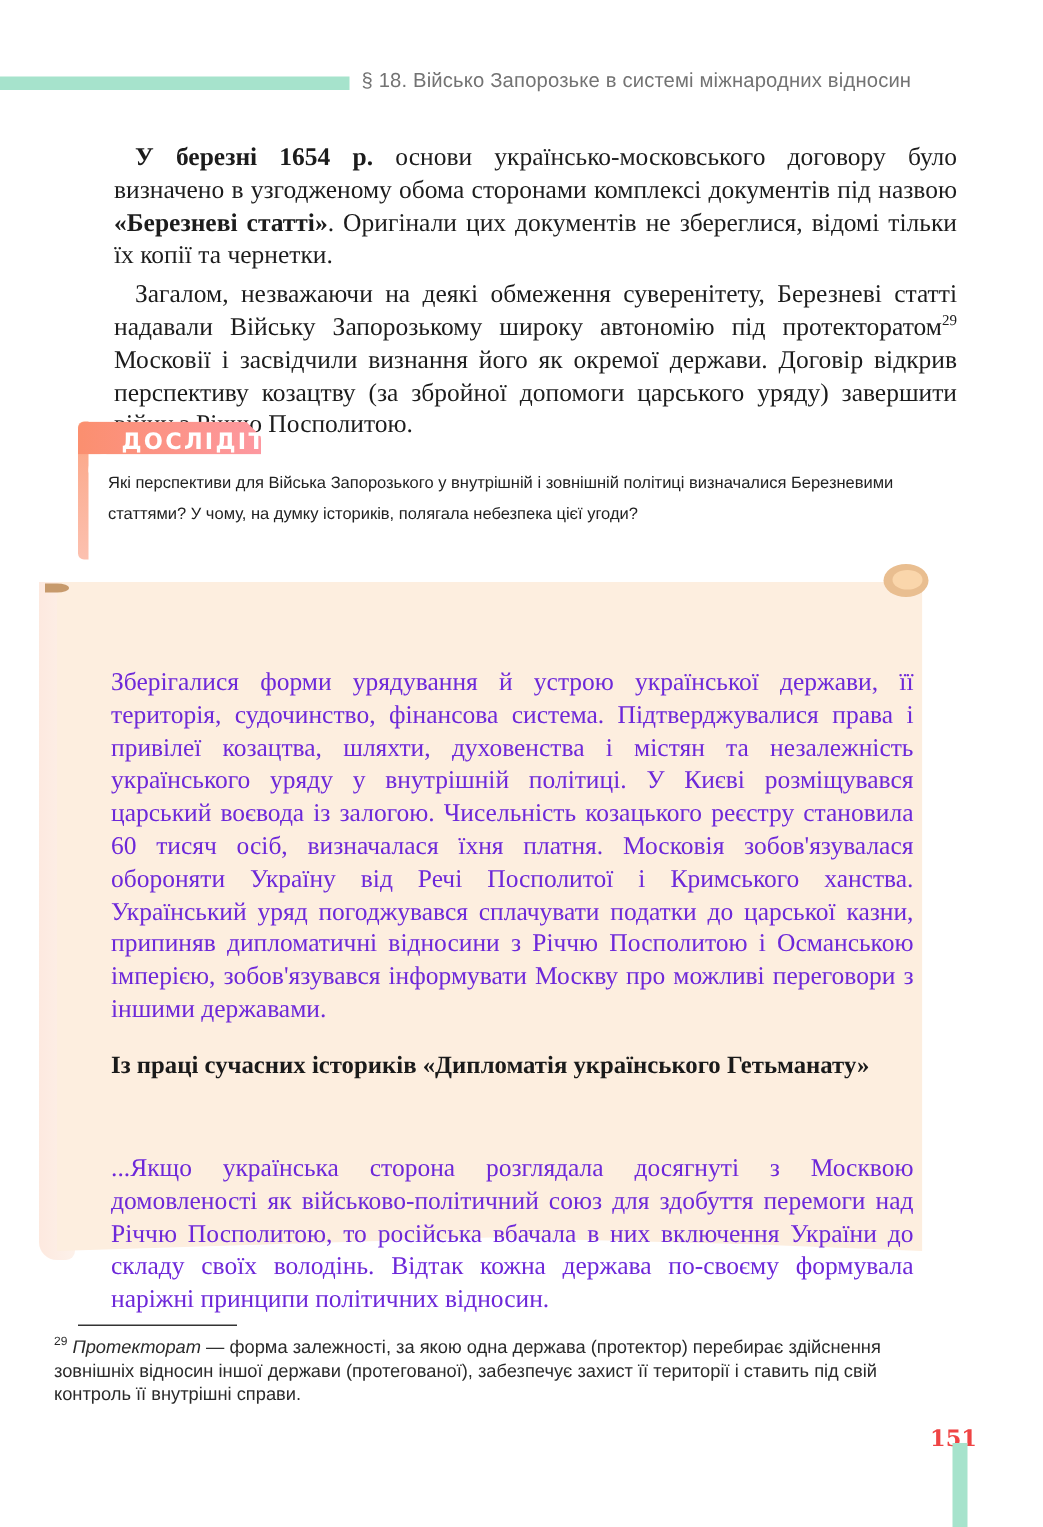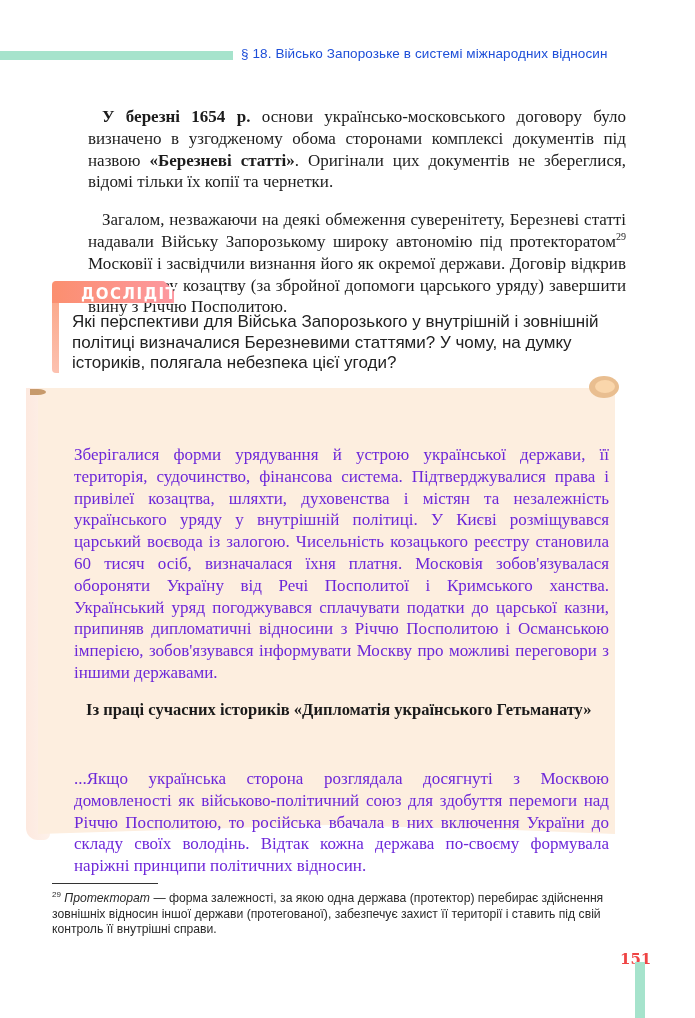--- a/index.html
+++ b/index.html
@@ -8,28 +8,28 @@
     background: #ffffff;
     font-family: "DejaVu Serif", serif;
     color: #1f1f1f;
   }
   .header-bar {
     position: absolute; left: 0; top: 51px; width: 233px; height: 9px;
     background: #a6e3cc;
   }
   .header-title {
     position: absolute; left: 241px; top: 46px; font-family: "Liberation Sans", sans-serif;
-    font-size: 13.5px; color: #1d4ed8; letter-spacing: 0.1px;
+    font-size: 13.5px; color: #737373; letter-spacing: 0.1px;
   }
   .body-text {
     position: absolute; left: 72px; width: 570px;
     font-family: "Liberation Serif", serif; font-size: 17px; line-height: 21.8px;
     text-align: justify; color: #1c1c1c;
   }
-  .body-text p { margin: 16px; text-indent: 14px; }
+  .body-text p { margin: 4px; text-indent: 14px; }
   .body-text b { font-weight: bold; }
   .sup { font-size: 10px; vertical-align: super; line-height: 0; }
 
   .explore {
     position: absolute; left: 52px; top: 281px; width: 595px; height: 92px;
   }
   .explore-bar {
     position: absolute; left: 0; top: 0; width: 7px; height: 92px;
     background: linear-gradient(#fba382, #fcc1b0); border-radius: 4px 0 0 4px;
   }
@@ -42,21 +42,21 @@
   .explore-tab-label {
     position: absolute; left: 29px; top: 4px; font-family: "DejaVu Sans", sans-serif;
     font-weight: bold; font-size: 15px; color: #fff; letter-spacing: 1.5px;
   }
   .explore-inner {
     position: absolute; left: 7px; top: 22px; width: 12px; height: 12px; background: #fff;
     border-top-left-radius: 10px;
   }
   .explore-text {
     position: absolute; left: 20px; top: 31px; width: 570px;
-    font-family: "Liberation Sans", sans-serif; font-size: 17px; line-height: 20.5px; color: #222;
+    font-family: "Liberation Sans", sans-serif; font-size: 11px; line-height: 20.5px; color: #222;
   }
 
   .scroll {
     position: absolute; left: 26px; top: 384px; width: 605px; height: 476px;
   }
   .scroll-body {
     position: absolute; left: 12px; top: 4px; width: 577px; height: 446px;
     background: #fdeedf;
     border-radius: 2px 2px 0 0;
     clip-path: polygon(0 0, 100% 0, 100% 100%, 80% 99%, 50% 98%, 25% 99%, 0 100%);
@@ -85,21 +85,21 @@
   }
   .src-text {
     position: absolute; left: 48px; width: 535px;
     font-family: "Liberation Serif", serif; font-size: 17px; line-height: 21.8px;
     text-align: justify; color: #6d28d9;
   }
   .footnote-rule {
     position: absolute; left: 52px; top: 883px; width: 106px; height: 1px; background: #333;
   }
   .footnote {
-    position: absolute; left: 52px; top: 891px; width: 580px;
+    position: absolute; left: 36px; top: 891px; width: 580px;
     font-family: "Liberation Sans", sans-serif; font-size: 12.2px; line-height: 15.5px; color: #2a2a2a;
   }
   .footnote i { font-style: italic; }
   .fn-num { font-size: 8px; vertical-align: super; line-height: 0; }
   .page-number {
     position: absolute; left: 620px; top: 950px; font-family: "DejaVu Serif", serif;
     font-weight: bold; font-size: 15px; color: #ef4444;
   }
   .page-bar {
     position: absolute; left: 635px; top: 962px; width: 10px; height: 56px; background: #a6e3cc;
@@ -126,21 +126,21 @@
 
 <div class="scroll">
   <div class="scroll-left-roll"></div>
   <div class="scroll-body"></div>
   <div class="scroll-left-cap"></div>
   <div class="scroll-right-roll"></div>
   <div class="scroll-right-inner"></div>
 
   <div class="src-text" style="top:60px;">Зберігалися форми урядування й устрою української держави, її територія, судочинство, фінансова система. Підтверджувалися права і привілеї козацтва, шляхти, духовенства і містян та незалежність українського уряду у внутрішній політиці. У Києві розміщувався царський воєвода із залогою. Чисельність козацького реєстру становила 60 тисяч осіб, визначалася їхня платня. Московія зобов'язувалася обороняти Україну від Речі Посполитої і Кримського ханства. Український уряд погоджувався сплачувати податки до царської казни, припиняв дипломатичні відносини з Річчю Посполитою і Османською імперією, зобов'язувався інформувати Москву про можливі переговори з іншими державами.</div>
 
-  <div class="src-title" style="top:315px;margin-left:12px;">
+  <div class="src-title" style="top:315px;">
     <div>Із праці сучасних істориків «Дипломатія українського Гетьманату»</div>
   </div>
   <div class="src-text" style="top:384px;">...Якщо українська сторона розглядала досягнуті з Москвою домовленості як військово-політичний союз для здобуття перемоги над Річчю Посполитою, то російська вбачала в них включення України до складу своїх володінь. Відтак кожна держава по-своєму формувала наріжні принципи політичних відносин.</div>
 </div>
 
 <div class="footnote-rule"></div>
 <div class="footnote"><span class="fn-num">29</span> <i>Протекторат</i><span> — форма залежності, за якою одна держава (протектор) перебирає здійснення зовнішніх відносин іншої держави (протегованої), забезпечує захист її території і ставить під свій контроль її внутрішні справи.</span></div>
 
 <div class="page-number">151</div>
 <div class="page-bar"></div>

